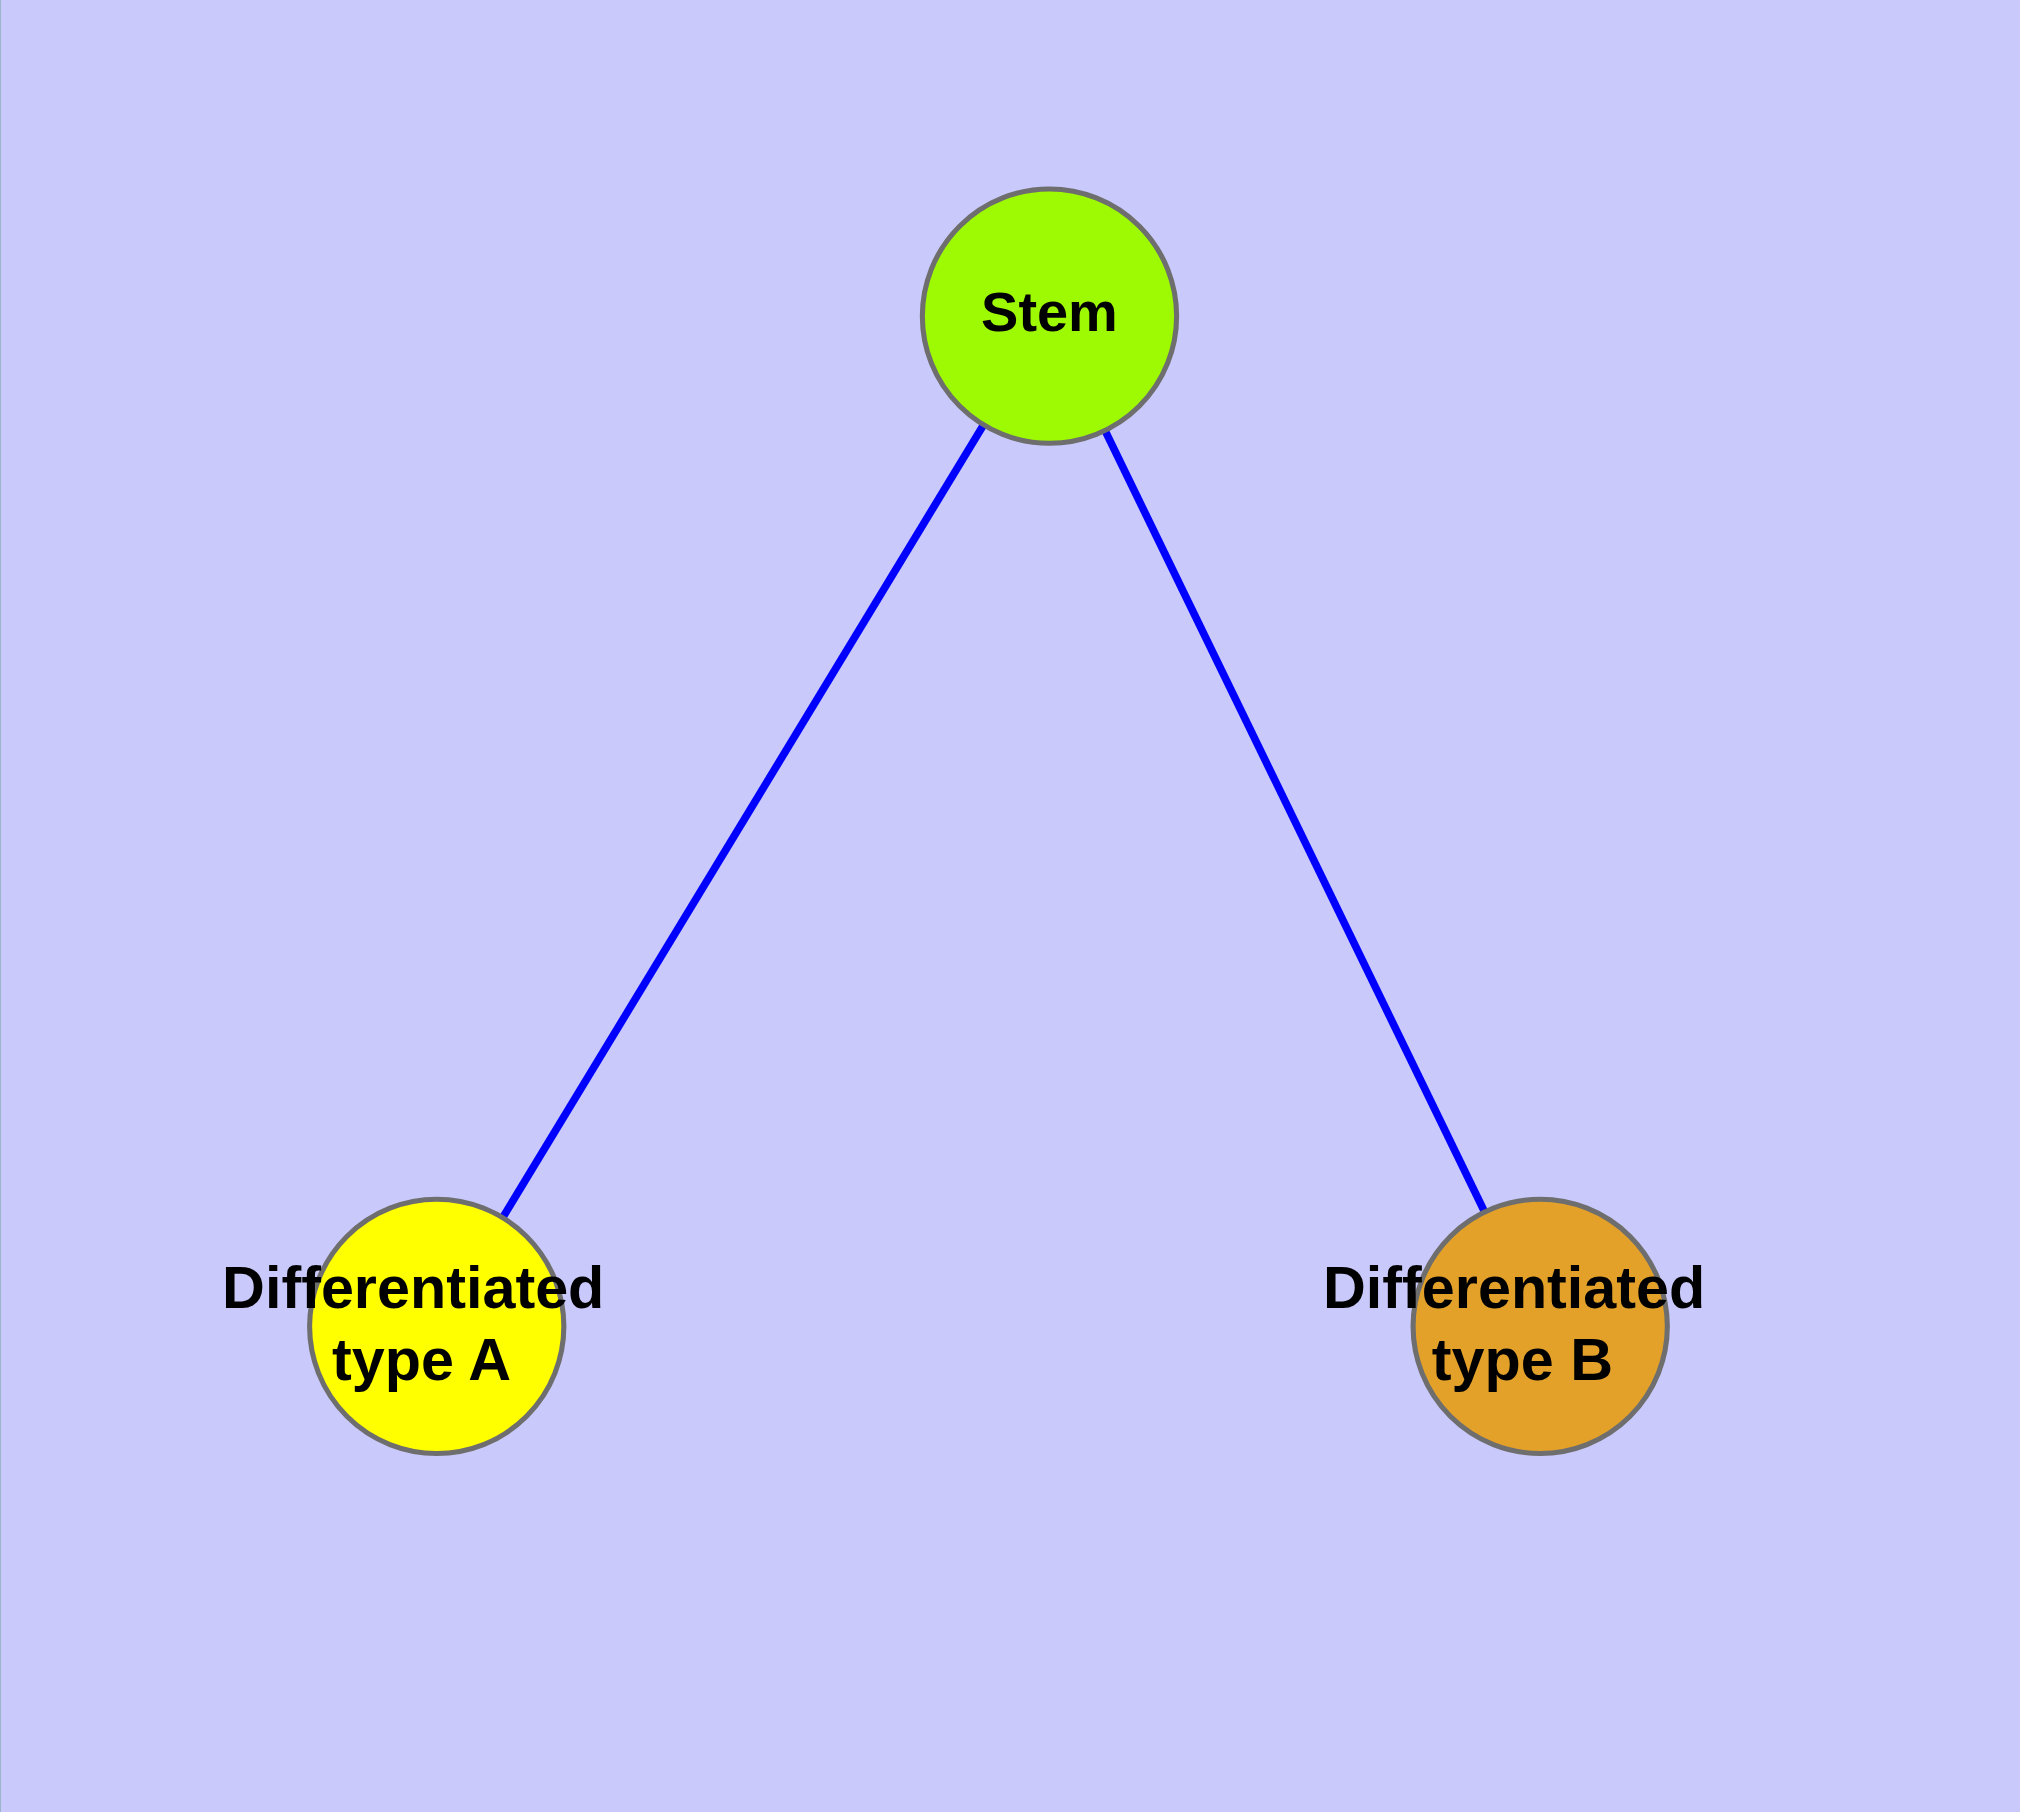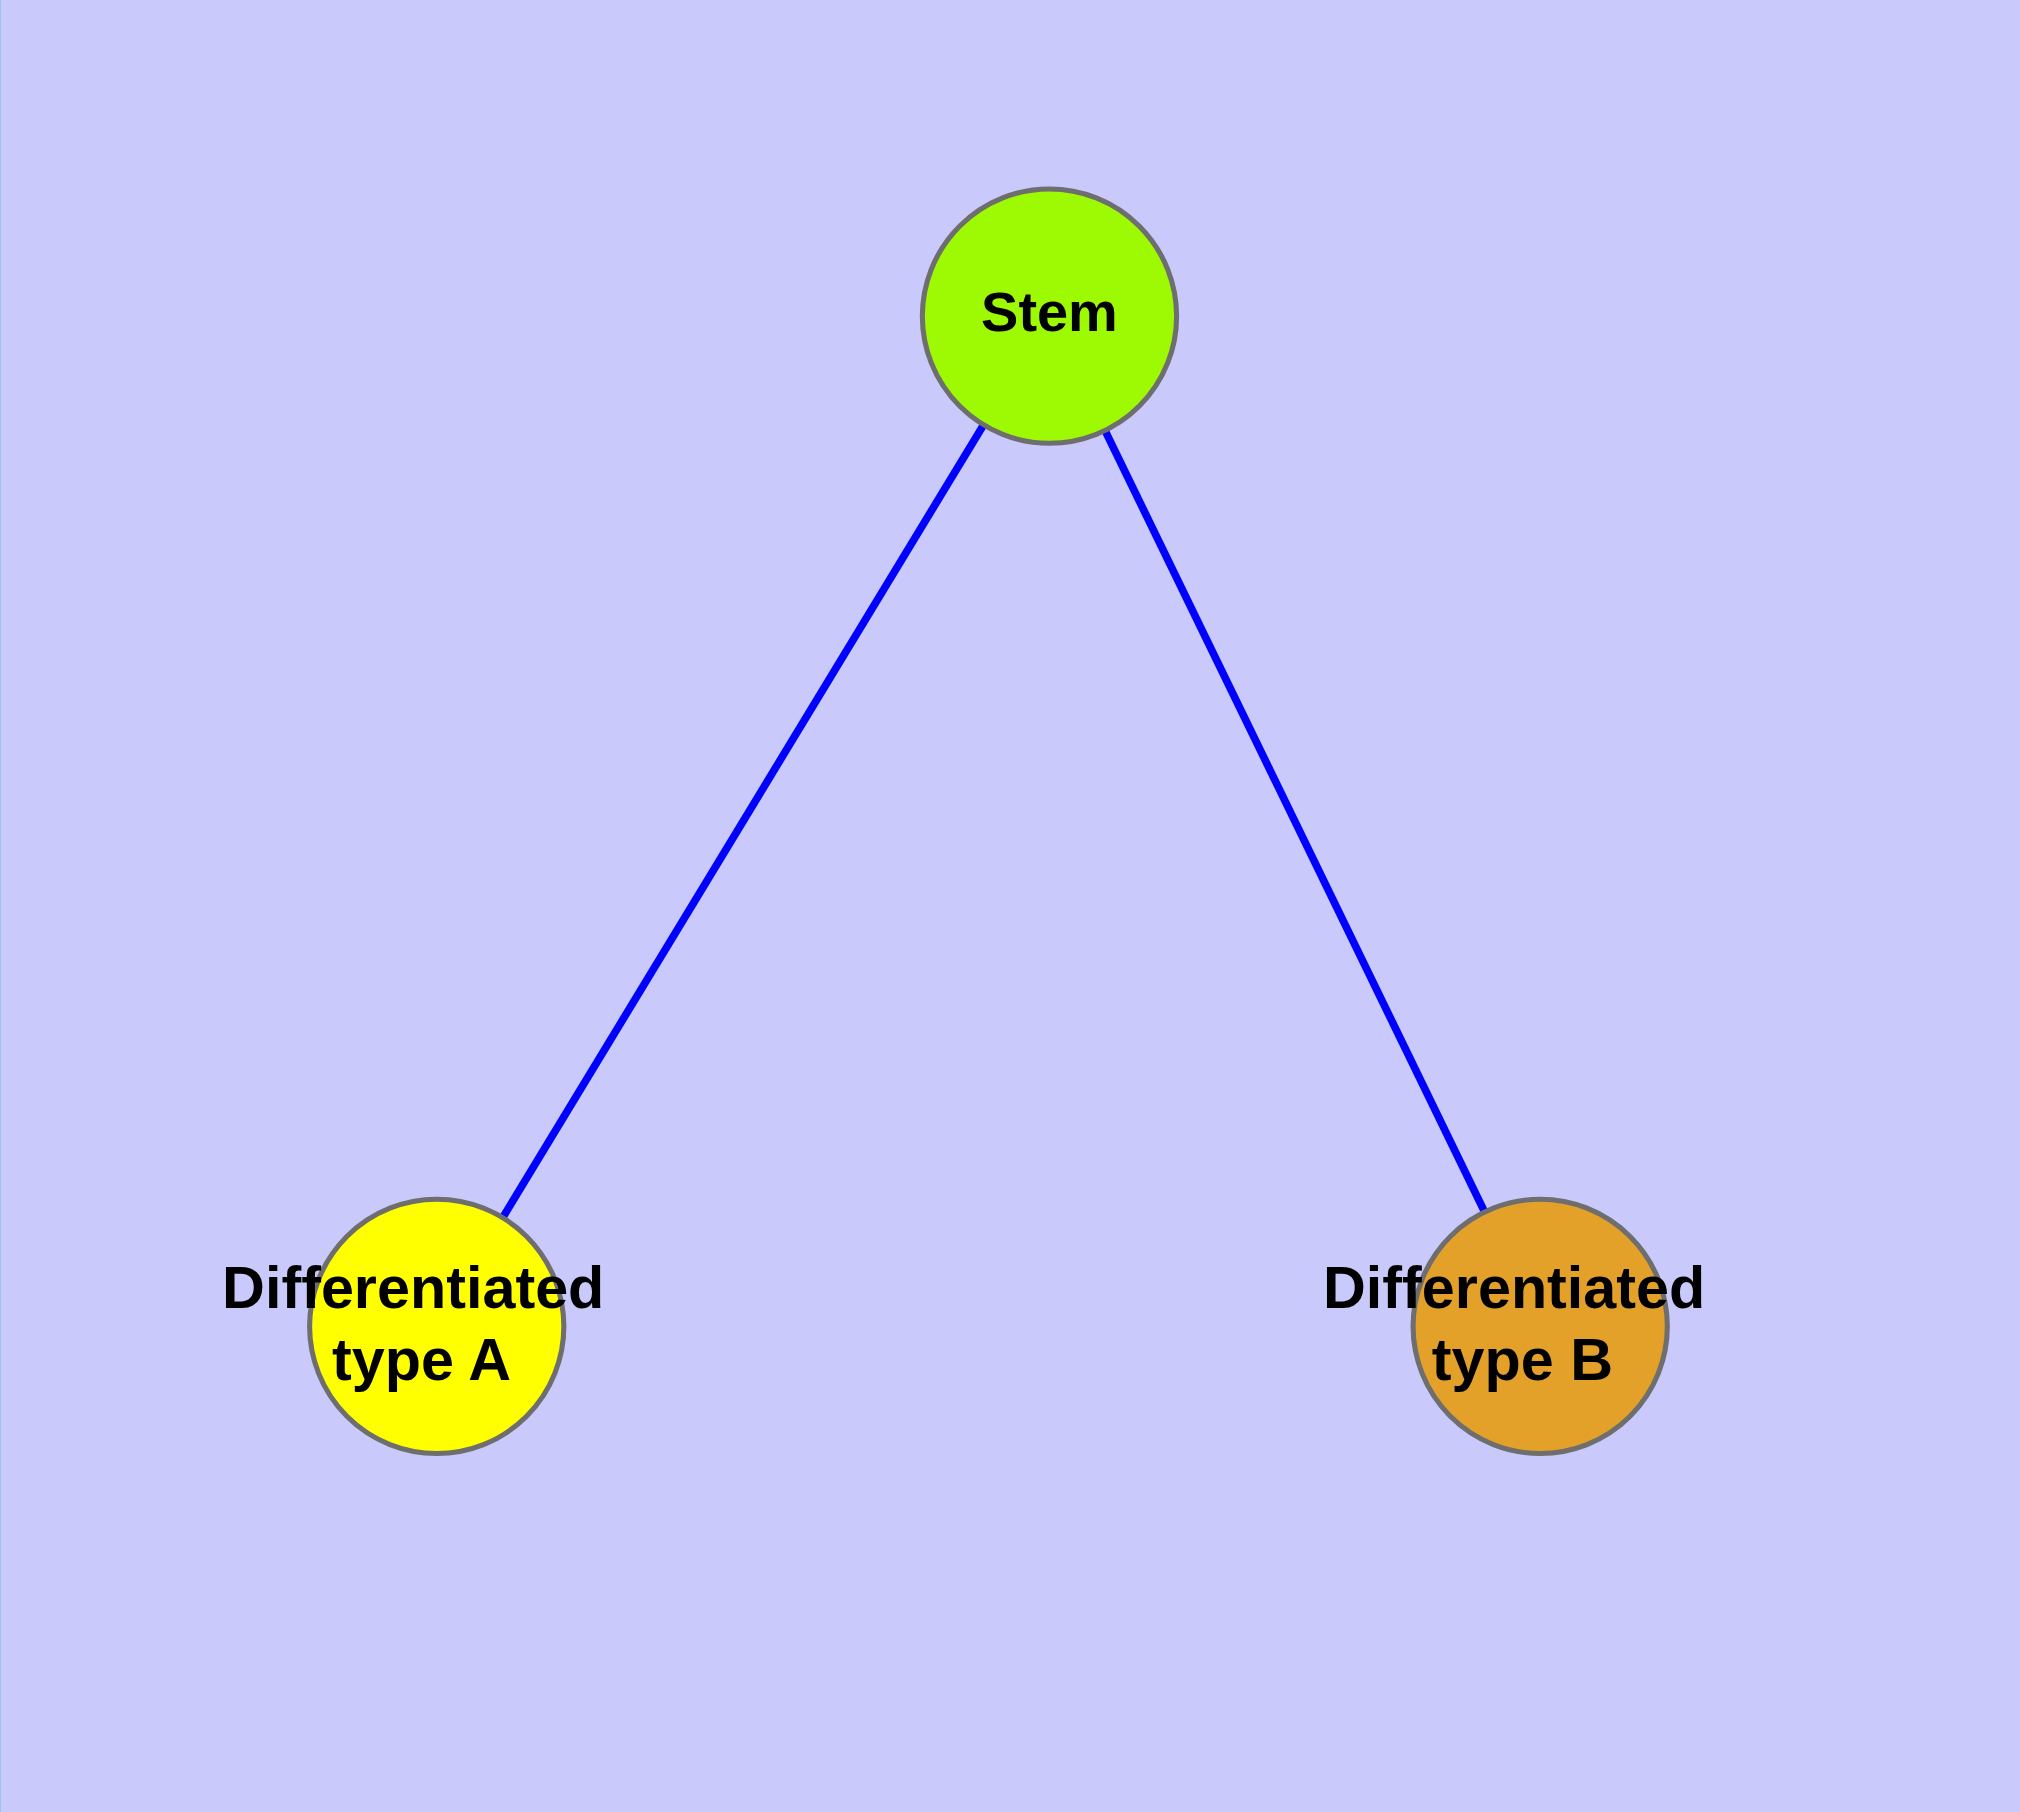--- a/index.html
+++ b/index.html
@@ -10,21 +10,21 @@
   body {
     width: 2021px;
     height: 1812px;
     overflow: hidden;
     font-family: "Liberation Sans", "DejaVu Sans", sans-serif;
   }
   #graph-canvas {
     position: relative;
     width: 2021px;
     height: 1812px;
-    background: #14b8a6;
+    background: #15803d;
   }
   #graph-svg {
     position: absolute;
     top: 0;
     left: 0;
     width: 2021px;
     height: 1812px;
     display: block;
   }
   .node-label {

